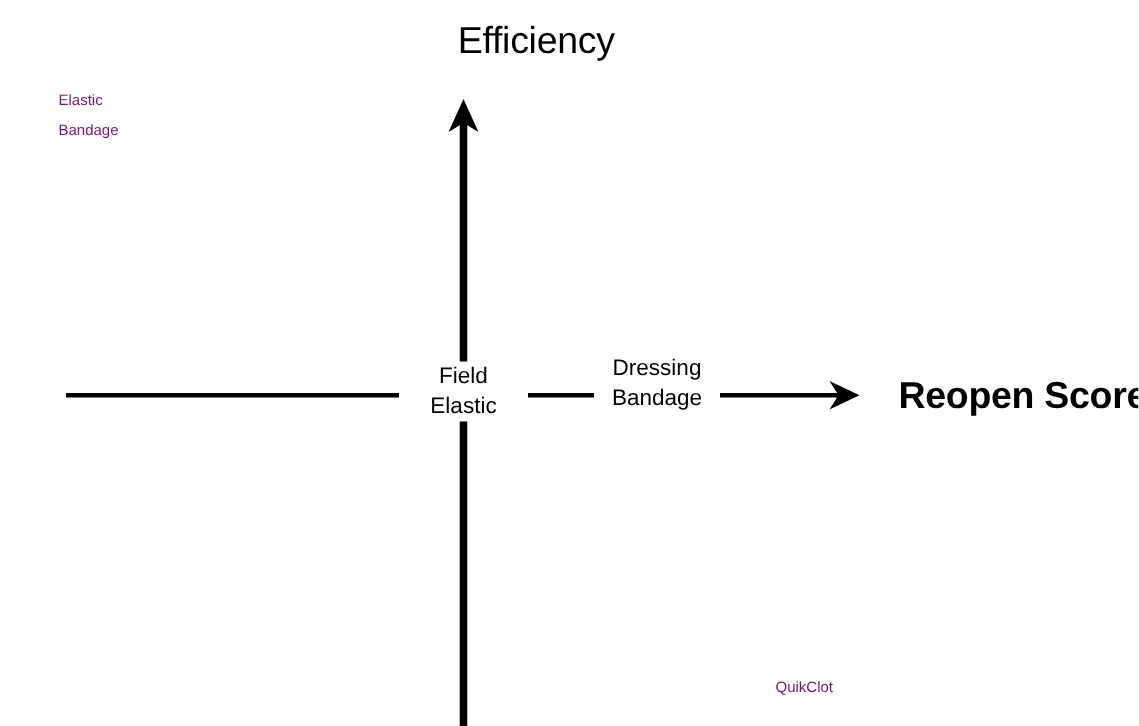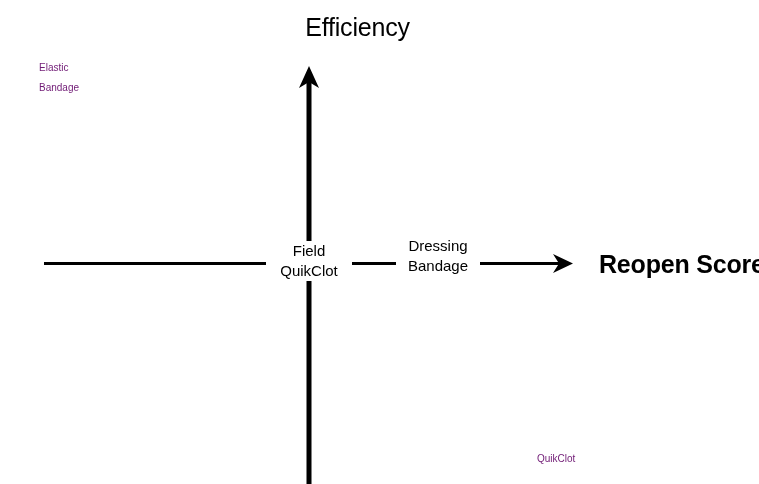--- a/index.html
+++ b/index.html
@@ -68,21 +68,20 @@
   }
   .item-elastic-bandage {
     left: 39px;
     top: 58px;
     text-align: left;
   }
   .item-quikclot {
     left: 517px;
     top: 449px;
     text-align: left;
-    margin-left: 20px;
   }
 
   
   .axis-item-label {
     position: absolute;
     font-size: 15px;
     font-weight: 400;
     line-height: 20px;
     text-align: center;
     white-space: pre-line;
@@ -121,20 +120,20 @@
   </svg>
 
   <div class="axis-title-y">Efficiency</div>
 
   <div class="axis-title-x">Reopen Score</div>
 
   <div class="item-label item-elastic-bandage">Elastic
 Bandage</div>
 
   <div class="axis-item-label item-field-dressing">Field
-QuikClot</div>
+Elastic</div>
 
   <div class="axis-item-label item-packing-bandage">Dressing
 Bandage</div>
 
   <div class="item-label item-quikclot">QuikClot</div>
 
 </div>
 
 </body></html>

